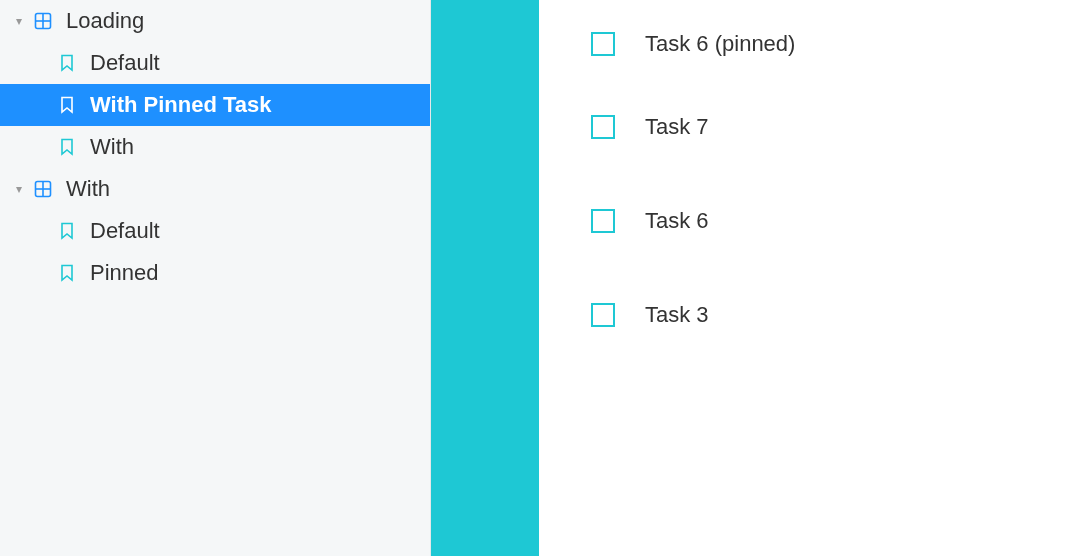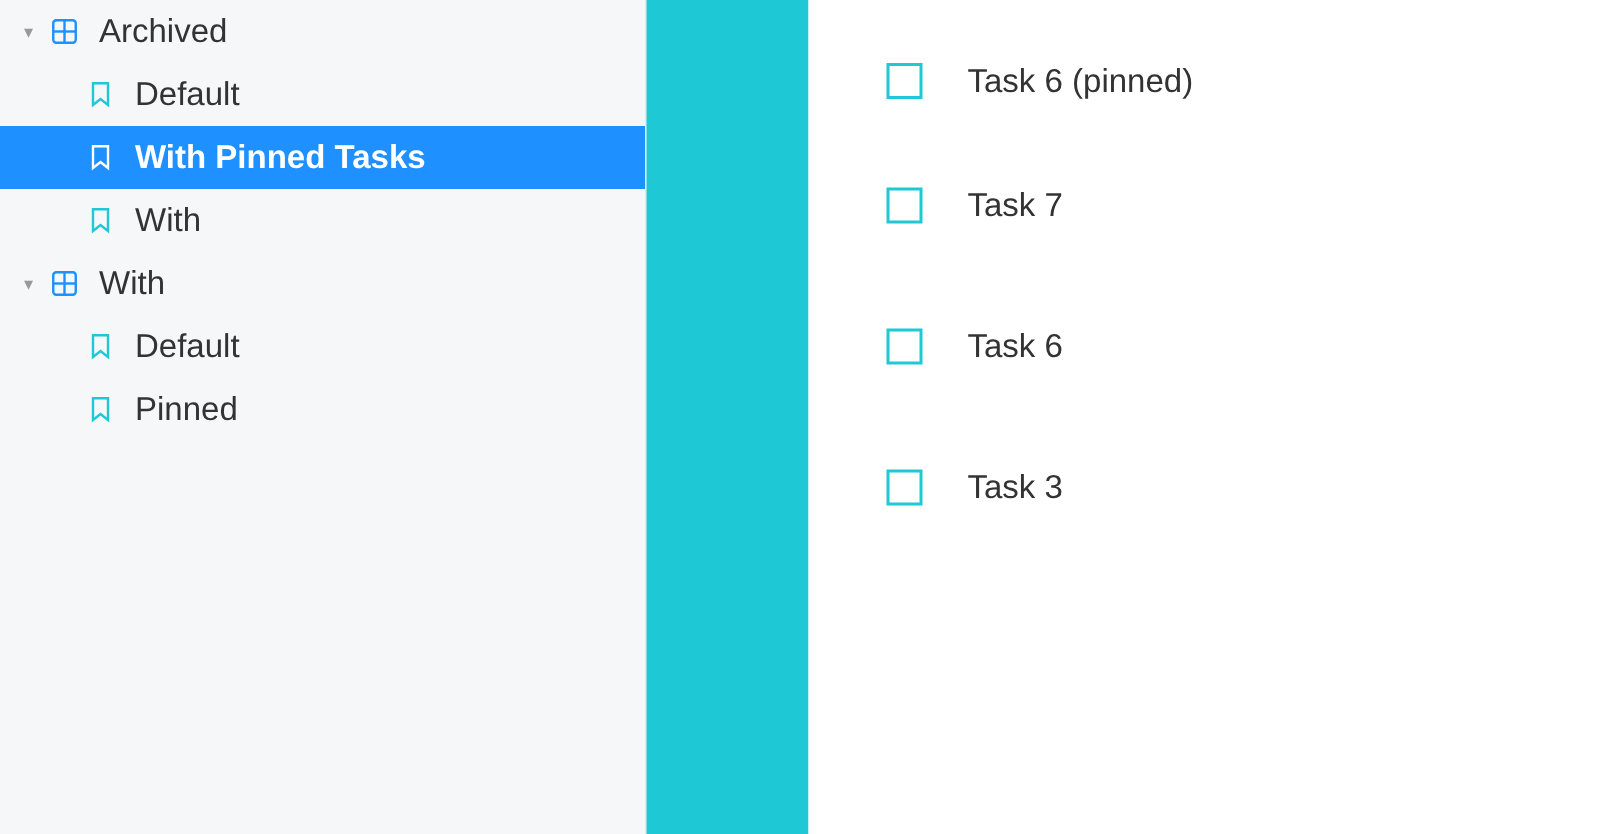--- a/index.html
+++ b/index.html
@@ -52,21 +52,21 @@
     width: 108px;
     height: 100%;
     background: #1ec8d4;
   }
 
   
   .preview {
     flex: 1;
     height: 100%;
     background: #fff;
-    padding-top: 18px;
+    padding-top: 8px;
     overflow: hidden;
   }
   .task-row {
     display: flex;
     align-items: center;
     height: 94px;
     padding-left: 52px;
   }
   .task-row:first-child { height: 72px; }
   .checkbox {
@@ -91,39 +91,39 @@
   <div class="tree-group">
     <div class="tree-row">
       <span class="caret">▾</span>
       <span class="icon">
         <svg width="18" height="18" viewBox="0 0 18 18" fill="none" stroke="#1e90ff" stroke-width="1.6">
           <rect x="1.5" y="1.5" width="15" height="15" rx="2"></rect>
           <line x1="9" y1="1.5" x2="9" y2="16.5"></line>
           <line x1="1.5" y1="9" x2="16.5" y2="9"></line>
         </svg>
       </span>
-      <span class="label">Archived</span>
+      <span class="label">Loading</span>
     </div>
 
     <div class="tree-row child">
       <span class="icon">
         <svg width="14" height="18" viewBox="0 0 14 18" fill="none" stroke="#1ec8d4" stroke-width="1.6">
           <path d="M2 1.5 H12 V16 L7 12 L2 16 Z"></path>
         </svg>
       </span>
       <span class="label">Default</span>
     </div>
 
     <div class="tree-row child selected">
       <span class="icon">
         <svg width="14" height="18" viewBox="0 0 14 18" fill="none" stroke="#ffffff" stroke-width="1.6">
           <path d="M2 1.5 H12 V16 L7 12 L2 16 Z"></path>
         </svg>
       </span>
-      <span class="label">With Pinned Tasks</span>
+      <span class="label">With Pinned Task</span>
     </div>
 
 
     <div class="tree-row child">
       <span class="icon">
         <svg width="14" height="18" viewBox="0 0 14 18" fill="none" stroke="#1ec8d4" stroke-width="1.6">
           <path d="M2 1.5 H12 V16 L7 12 L2 16 Z"></path>
         </svg>
       </span>
       <span class="label">With</span>

